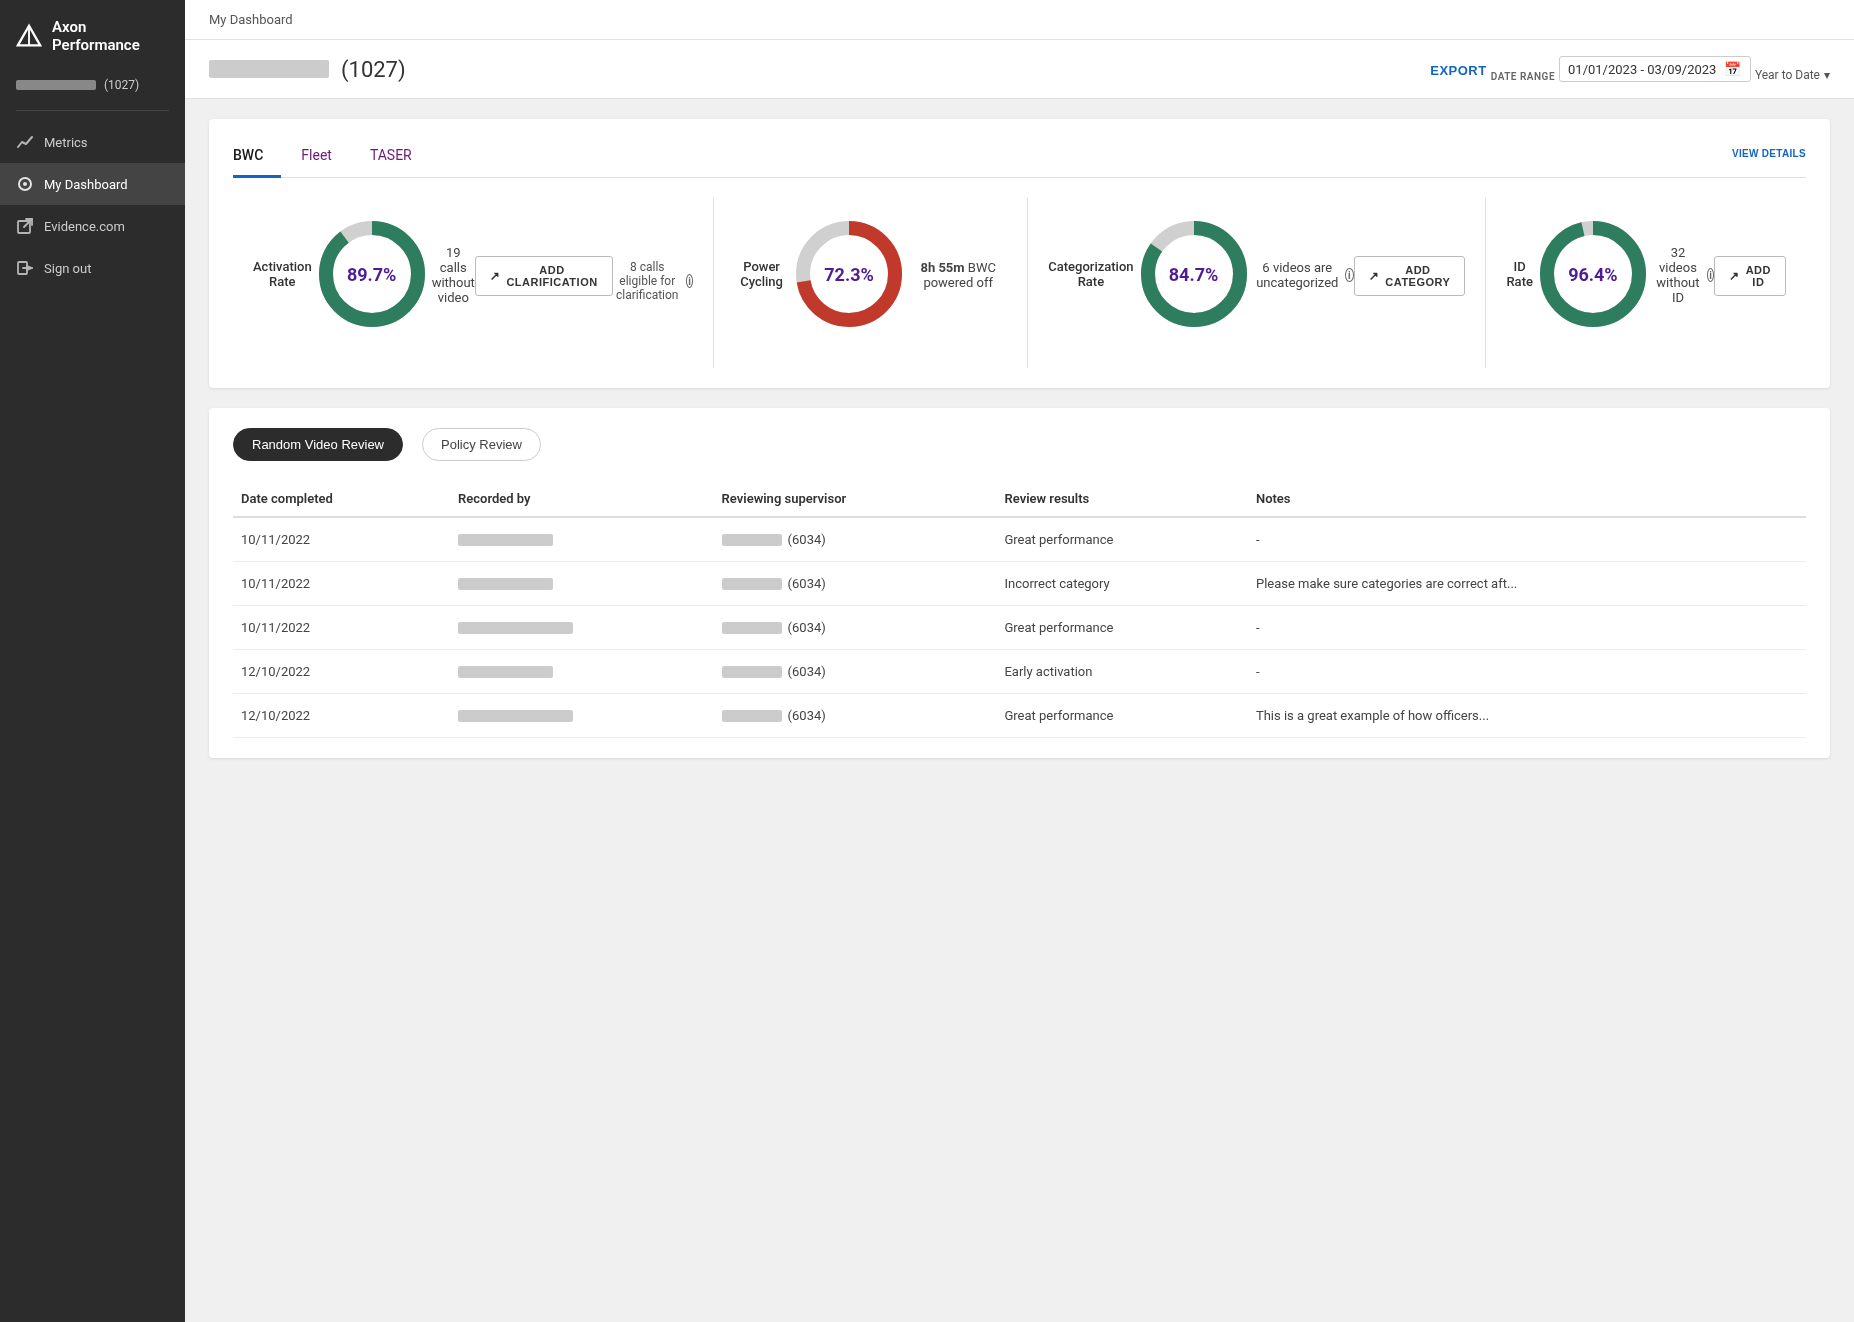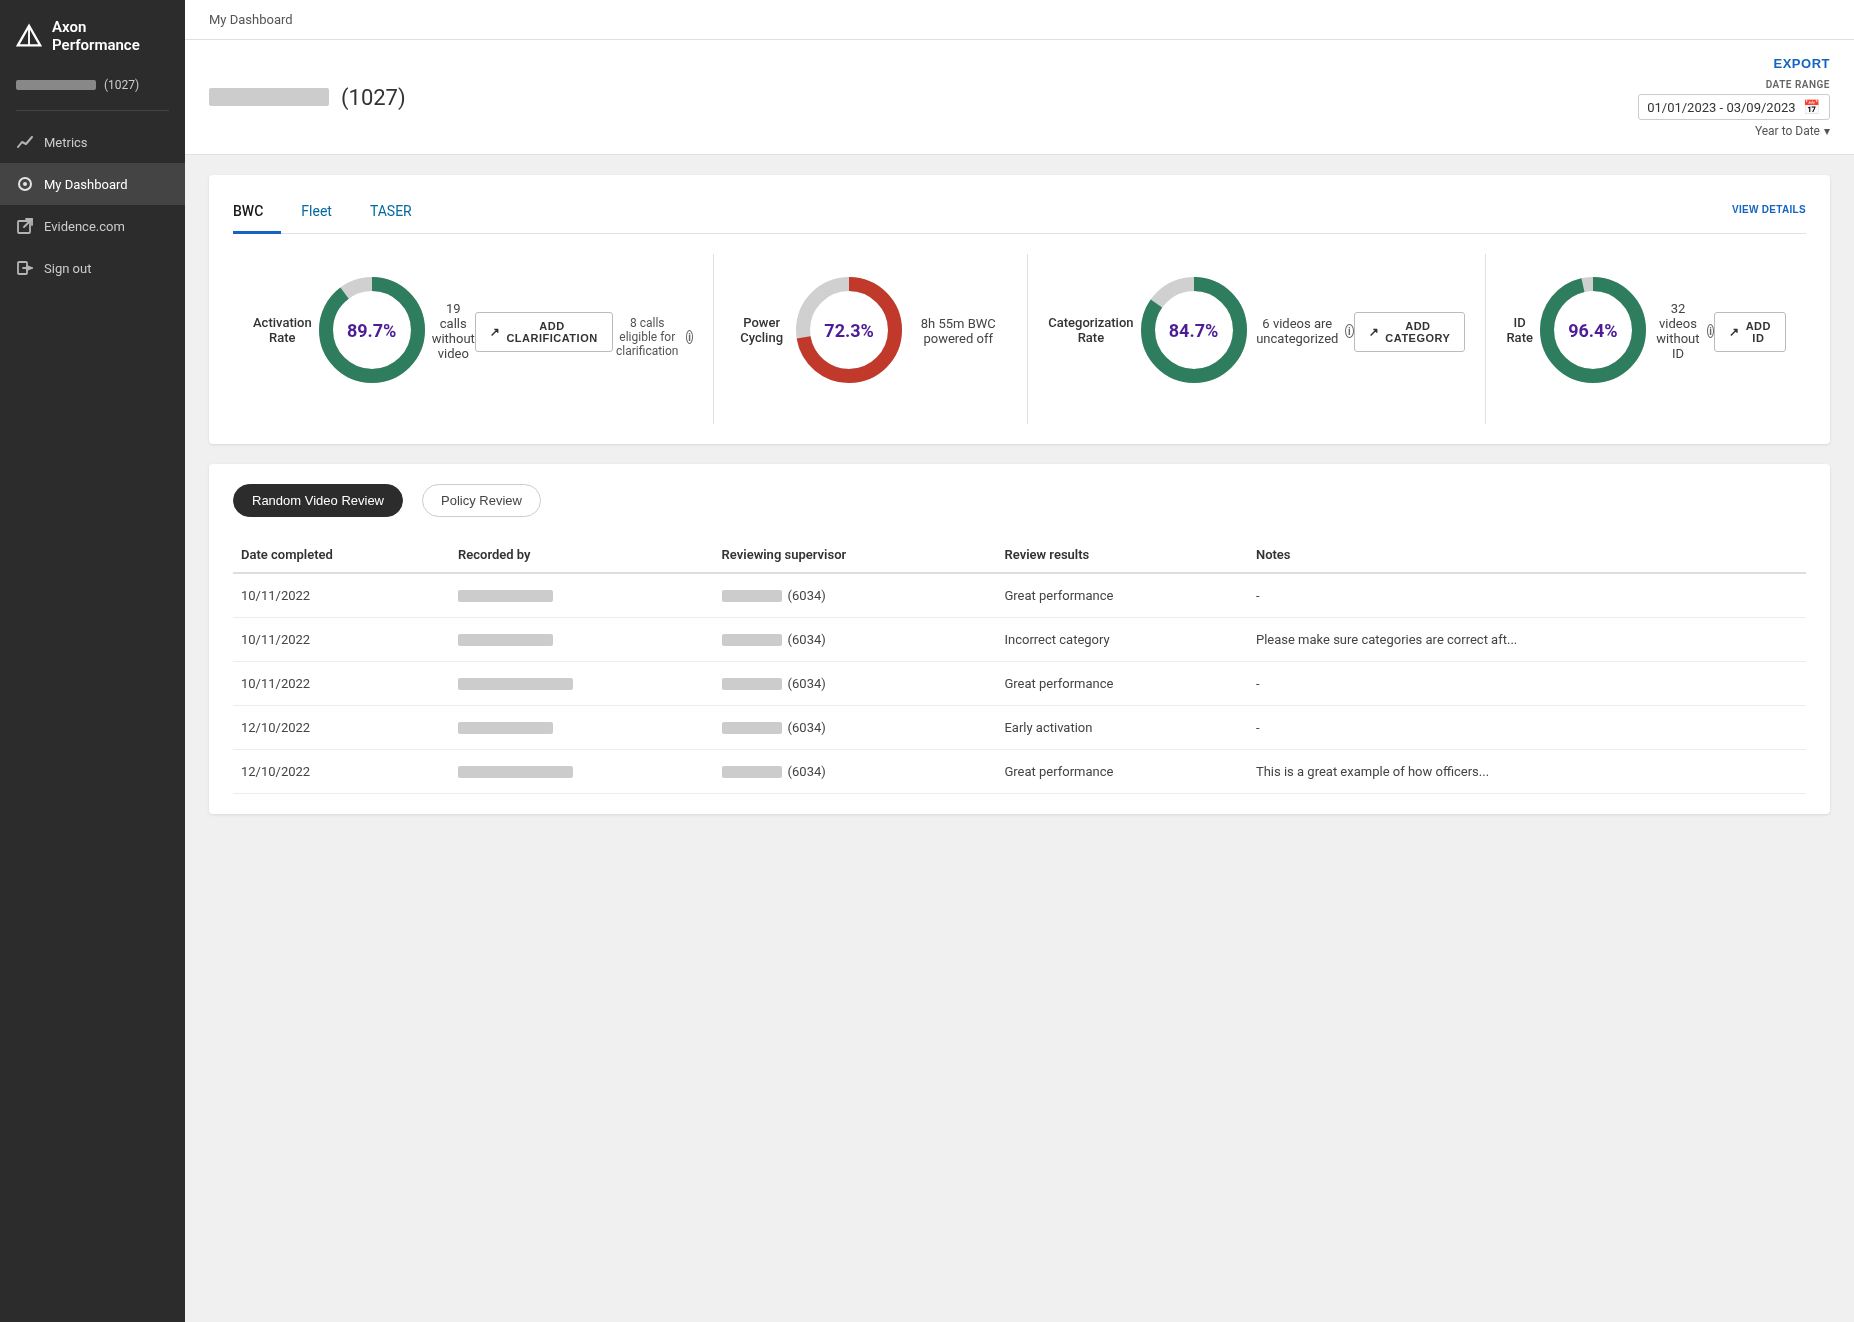--- a/index.html
+++ b/index.html
@@ -111,21 +111,21 @@
       height: 18px;
       width: 120px;
     }
     .header-id {
       font-size: 22px;
       font-weight: 400;
       color: #333;
     }
     .header-right {
       display: flex;
-      flex-direction: column;
+      flex-direction: row;
       align-items: flex-end;
       gap: 4px;
     }
     .export-btn {
       font-size: 13px;
       color: #1565c0;
       background: none;
       border: none;
       cursor: pointer;
       font-weight: 600;
@@ -186,21 +186,21 @@
       padding-bottom: 0;
     }
     .tabs-left {
       display: flex;
       gap: 0;
     }
     .tab {
       padding: 8px 18px 12px 0;
       margin-right: 20px;
       font-size: 14px;
-      color: #0369a1;
+      color: #701a75;
       cursor: pointer;
       border-bottom: 3px solid transparent;
       margin-bottom: -1px;
     }
     .tab.active {
       color: #1a1a1a;
       border-bottom: 3px solid #1565c0;
       font-weight: 500;
     }
     .view-details-btn {
@@ -253,21 +253,21 @@
       font-size: 18px;
       font-weight: 700;
       color: #4c1d95;
     }
 
     .metric-subtitle {
       font-size: 13px;
       color: #444;
       margin-bottom: 12px;
     }
-    .metric-subtitle strong { font-weight: 400; }
+    .metric-subtitle strong { font-weight: 700; }
 
     .action-btn {
       display: flex;
       align-items: center;
       gap: 6px;
       border: 1px solid #bbb;
       background: #fff;
       border-radius: 3px;
       padding: 7px 14px;
       font-size: 11px;

